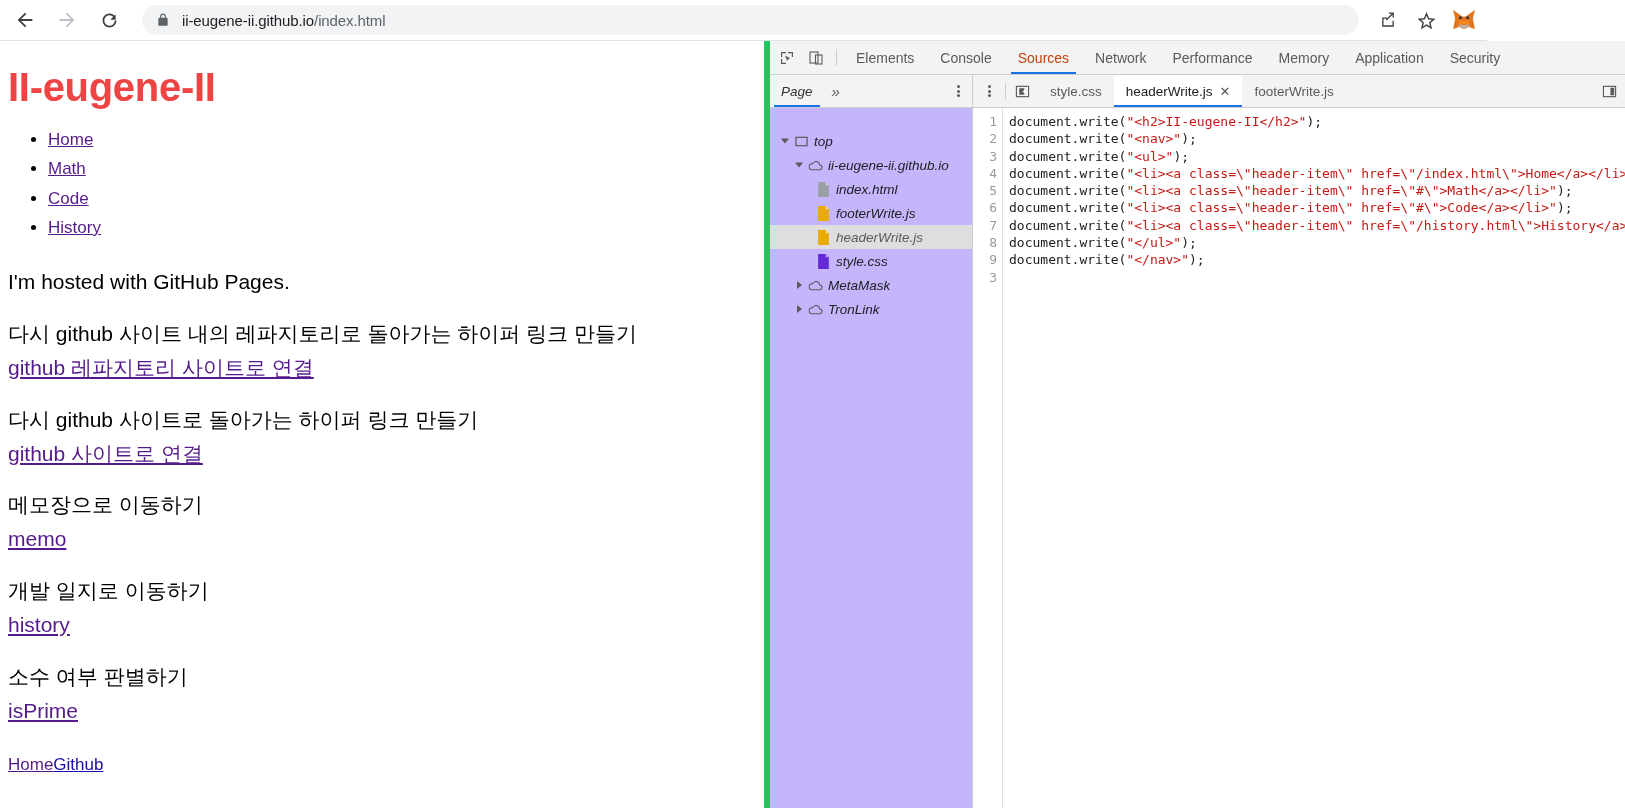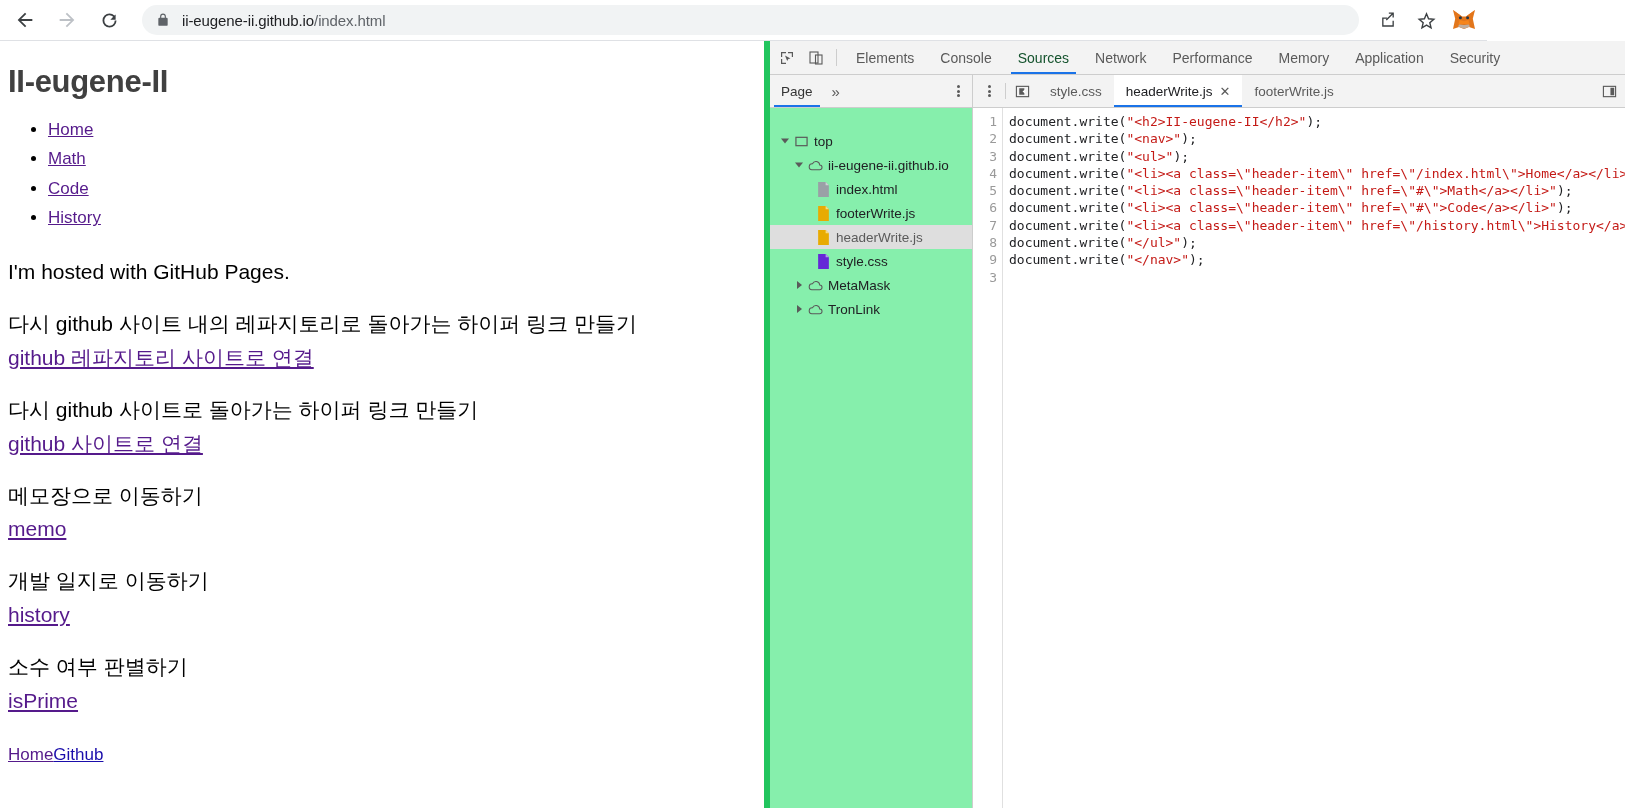--- a/index.html
+++ b/index.html
@@ -52,21 +52,21 @@
 
   
   .viewport {
     position:absolute; left:0; top:41px;
     width:764px; height:767px;
     background:#ffffff;
     overflow:hidden;
   }
   .page-inner { padding:10px 8px 0 8px; }
   .page-h2 {
-    font-size:31px; font-weight:bold; color:#404040;
+    font-size:40px; font-weight:bold; color:#ef4444;
     margin:14px 0 18px 0; line-height:1.1;
     letter-spacing:-0.3px;
   }
   nav ul {
     margin:0 0 26px 0; padding-left:40px;
     list-style: disc;
   }
   nav ul li { margin:0 0 3px 0; font-size:17px; line-height:1.55; }
   a.hdr-link, a.body-link { color:#551a8b; text-decoration:underline; }
   a.blue-link { color:#1a0dab; text-decoration:underline; }
@@ -101,34 +101,35 @@
   }
   .dt-sep { width:1px; background:#cdcdcd; margin:8px 6px; }
   .dt-tabs { display:flex; align-items:stretch; }
   .dt-tab {
     padding:0 13px;
     display:flex; align-items:center;
     font-size:14px; color:#5a5a5a;
     position:relative;
     white-space:nowrap;
   }
-  .dt-tab.active { color:#14532d; }
+  .dt-tab.active { color:#c2410c; }
   .dt-tab.active::after {
     content:""; position:absolute; left:6px; right:6px; bottom:0;
     height:2px; background:#1a73e8;
   }
 
   .dt-body { flex:1 1 auto; display:flex; min-height:0; }
 
   
   .nav-pane {
     width:203px; flex:0 0 auto;
     display:flex; flex-direction:column;
     border-right:1px solid #cdcdcd;
-    background:#86efac;
+    background:#c4b5fd;
+    font-style:italic;
   }
   .nav-pane-header {
     height:33px; flex:0 0 auto;
     background:#f3f3f3;
     border-bottom:1px solid #cdcdcd;
     display:flex; align-items:stretch;
   }
   .np-tab {
     padding:0 11px; display:flex; align-items:center;
     font-size:13.5px; color:#333; position:relative; white-space:nowrap;

